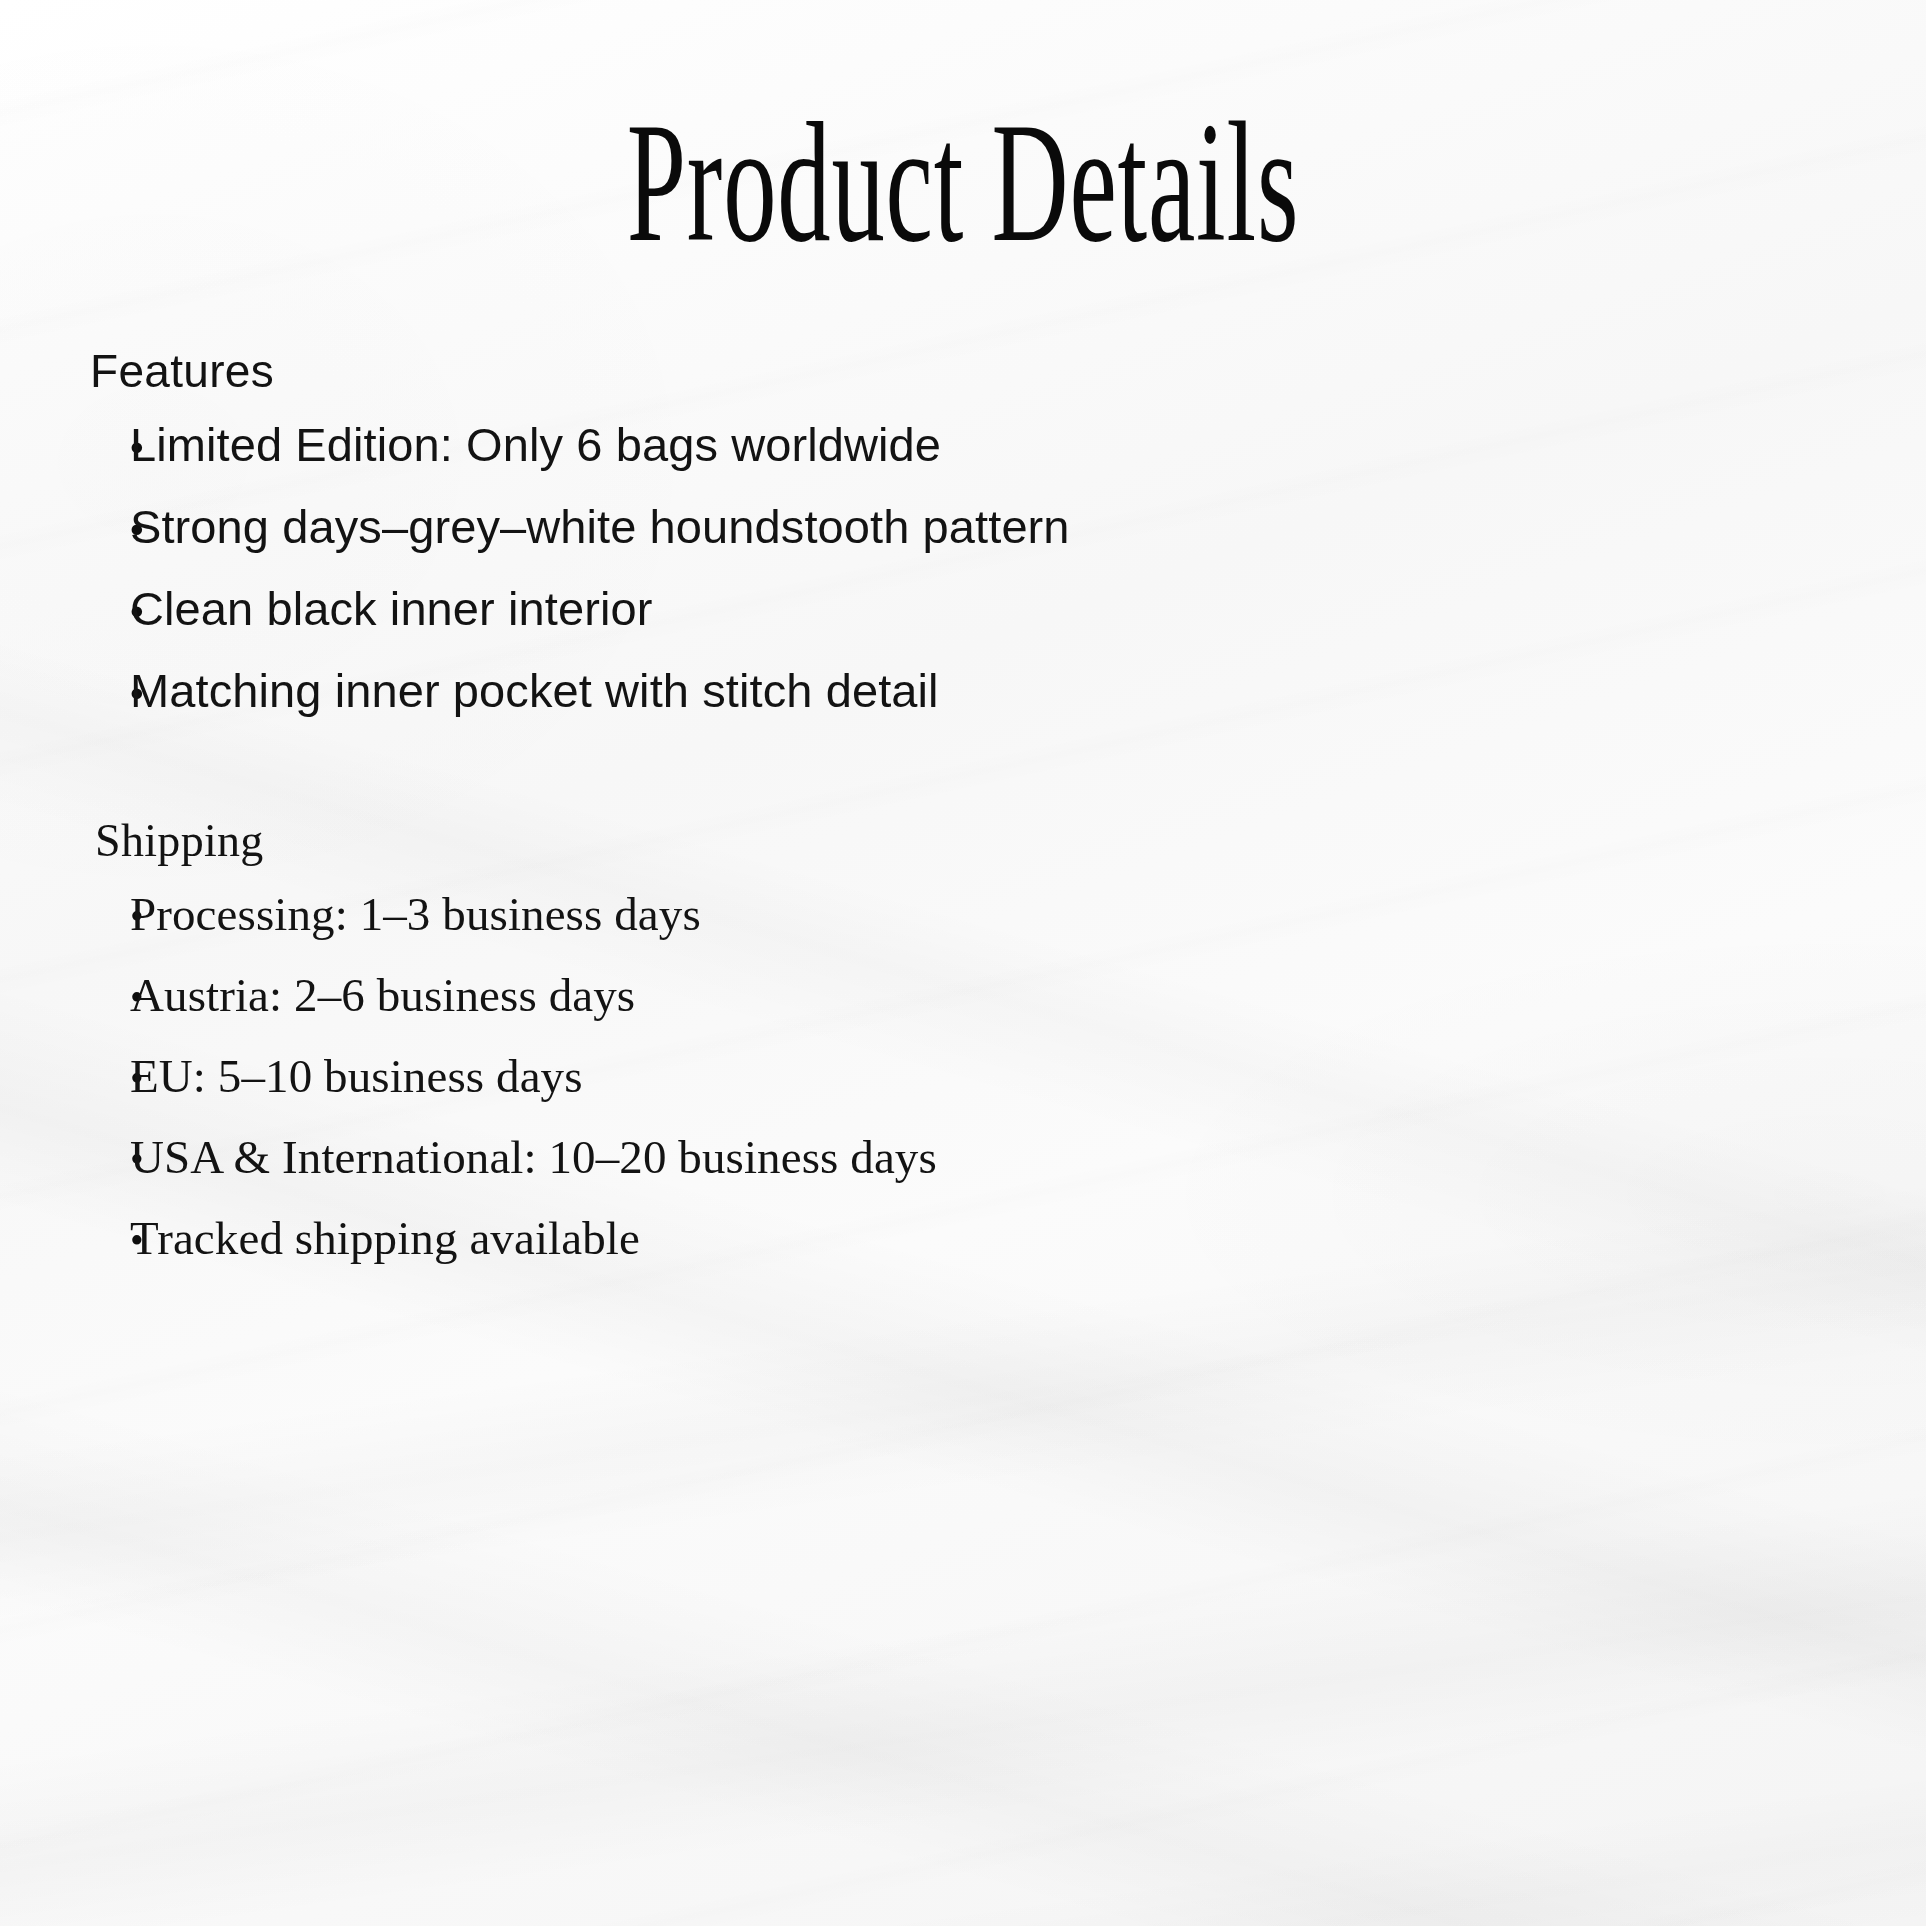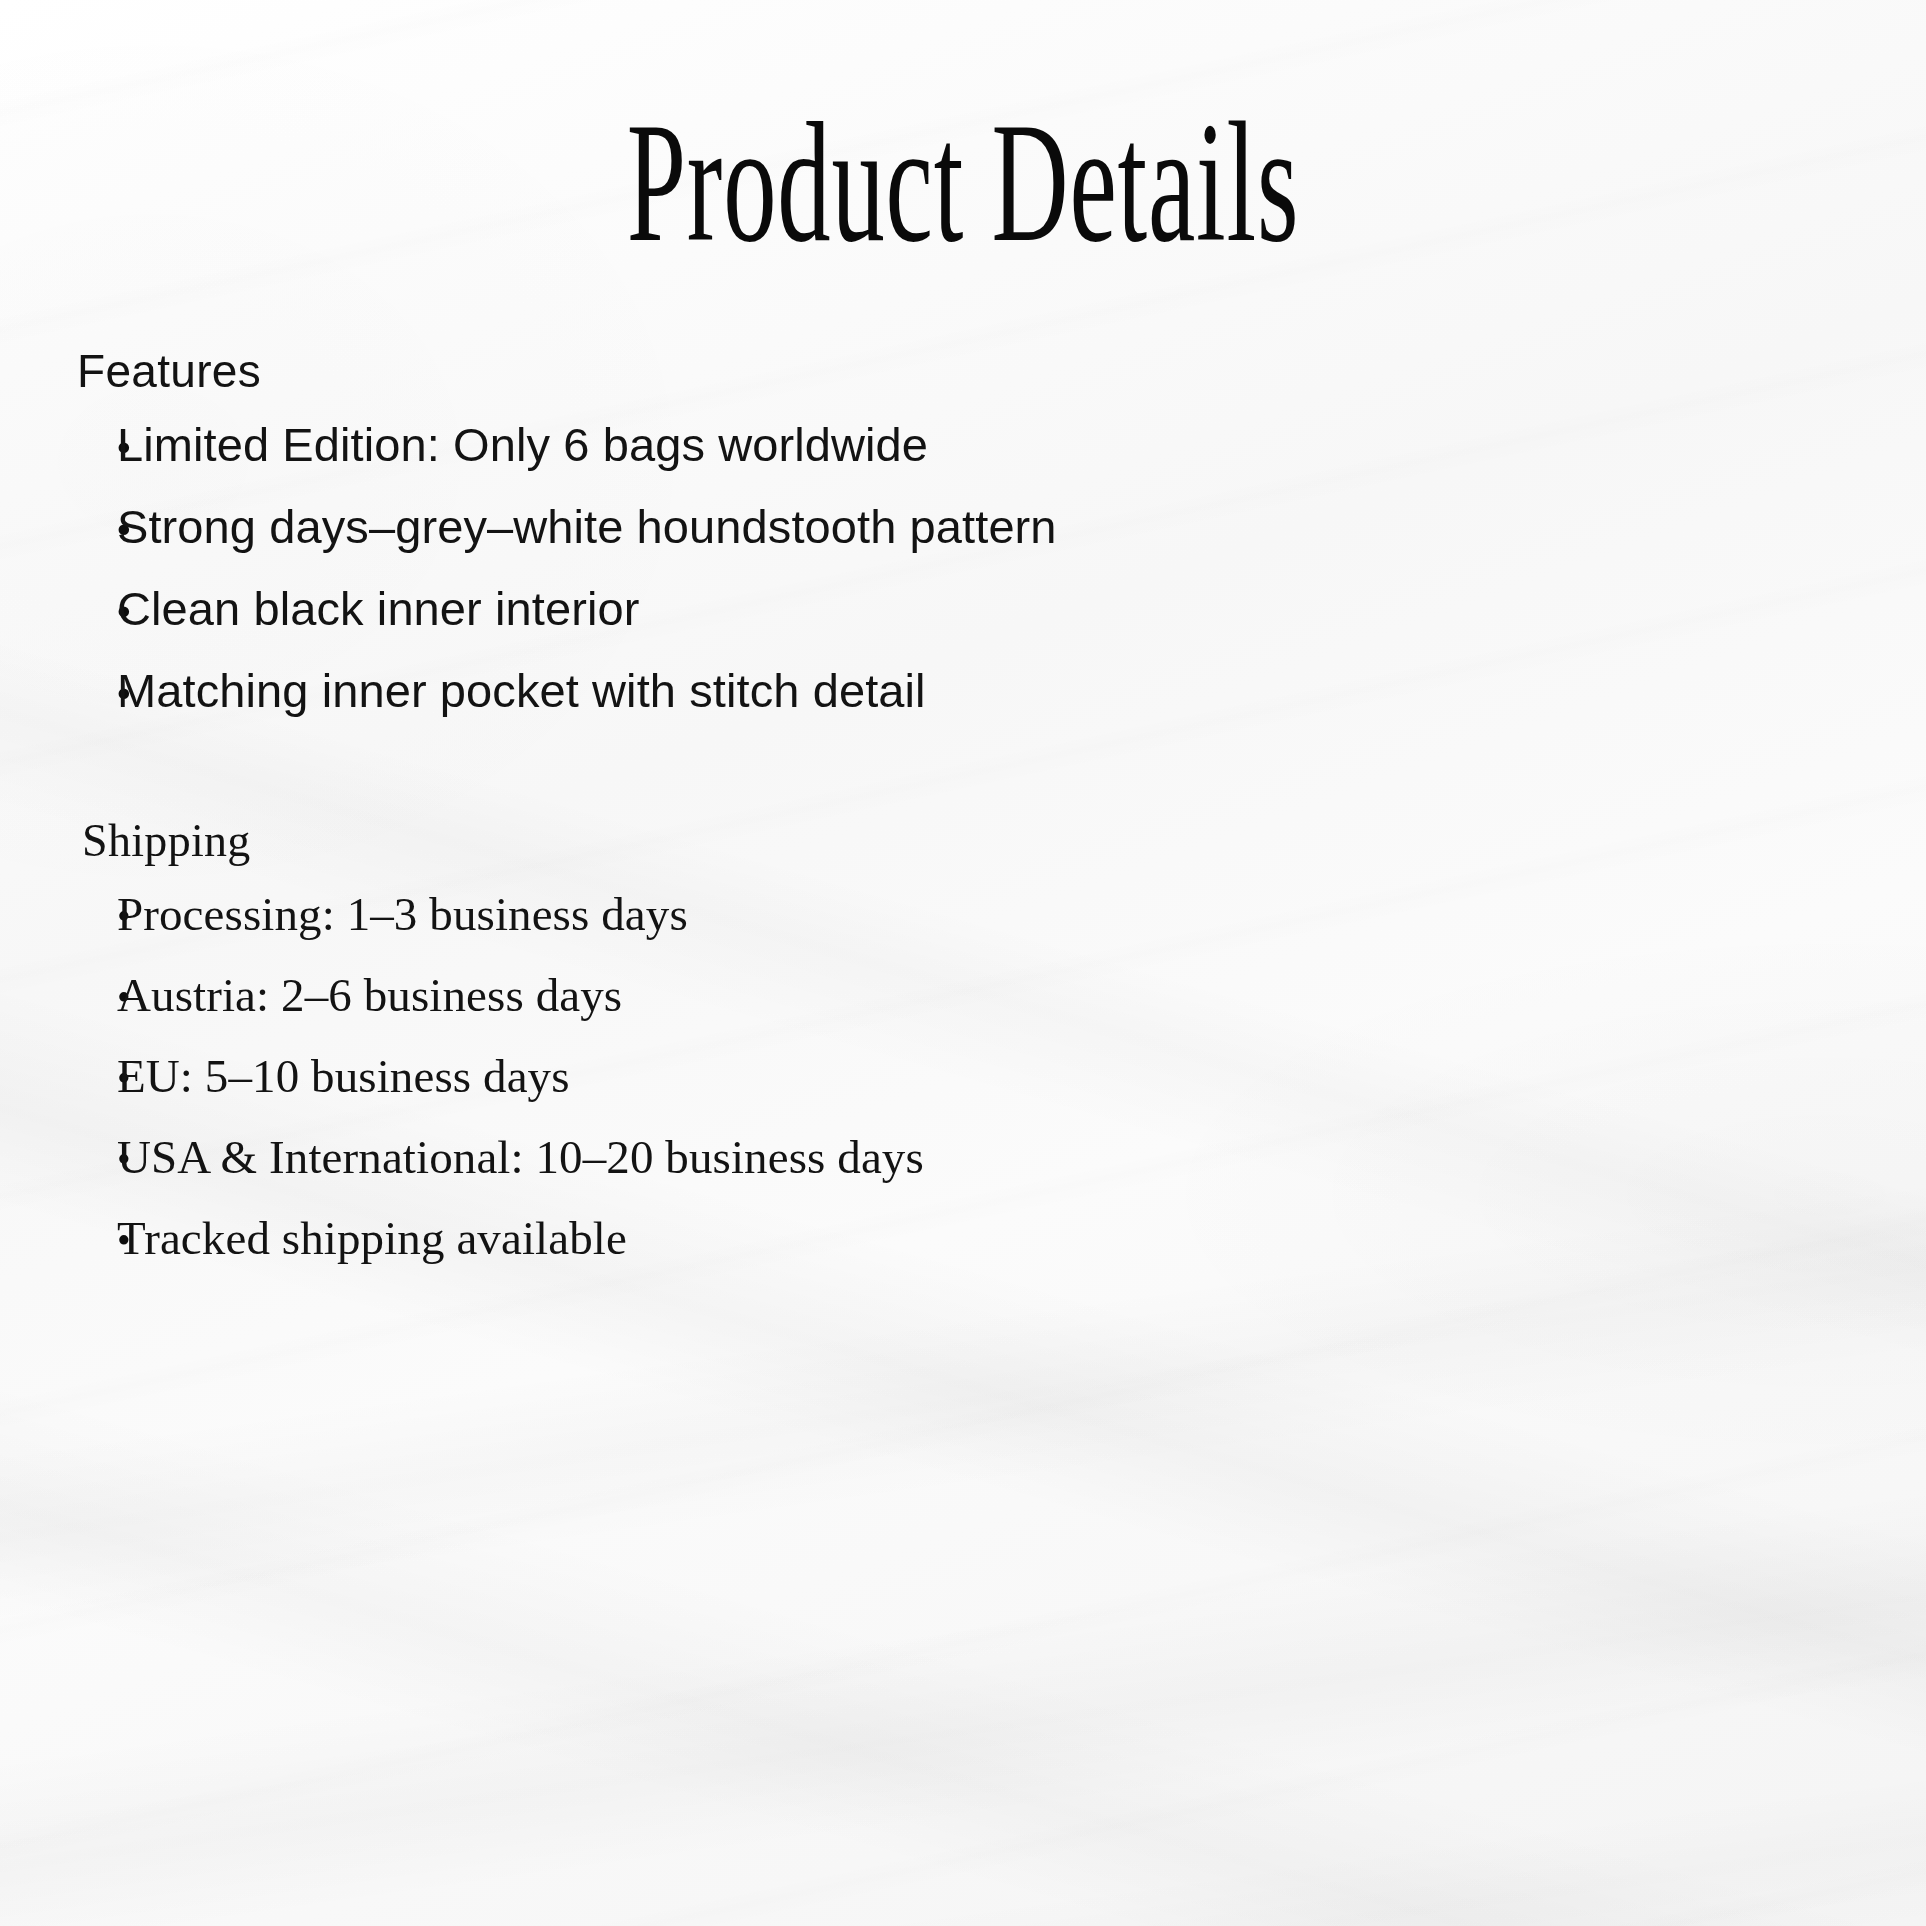--- a/index.html
+++ b/index.html
@@ -72,21 +72,21 @@
     line-height:1;
     letter-spacing:1.3px;
     color:#0a0a0a;
     transform:scaleX(0.62);
     transform-origin:center top;
     white-space:nowrap;
   }
 
   
   .content{position:absolute;left:0;top:0;width:1926px;}
-  .section{position:absolute;left:77px;}
+  .section{position:absolute;left:90px;}
   .sec-features{top:347px;}
   .sec-shipping{top:817px;font-family:Liberation Serif, serif;}
 
   .sec-head{
     font-size:46px;
     line-height:1.06;
     font-weight:400;
     color:#131313;
     letter-spacing:0.3px;
     margin:0 0 9px 0;

